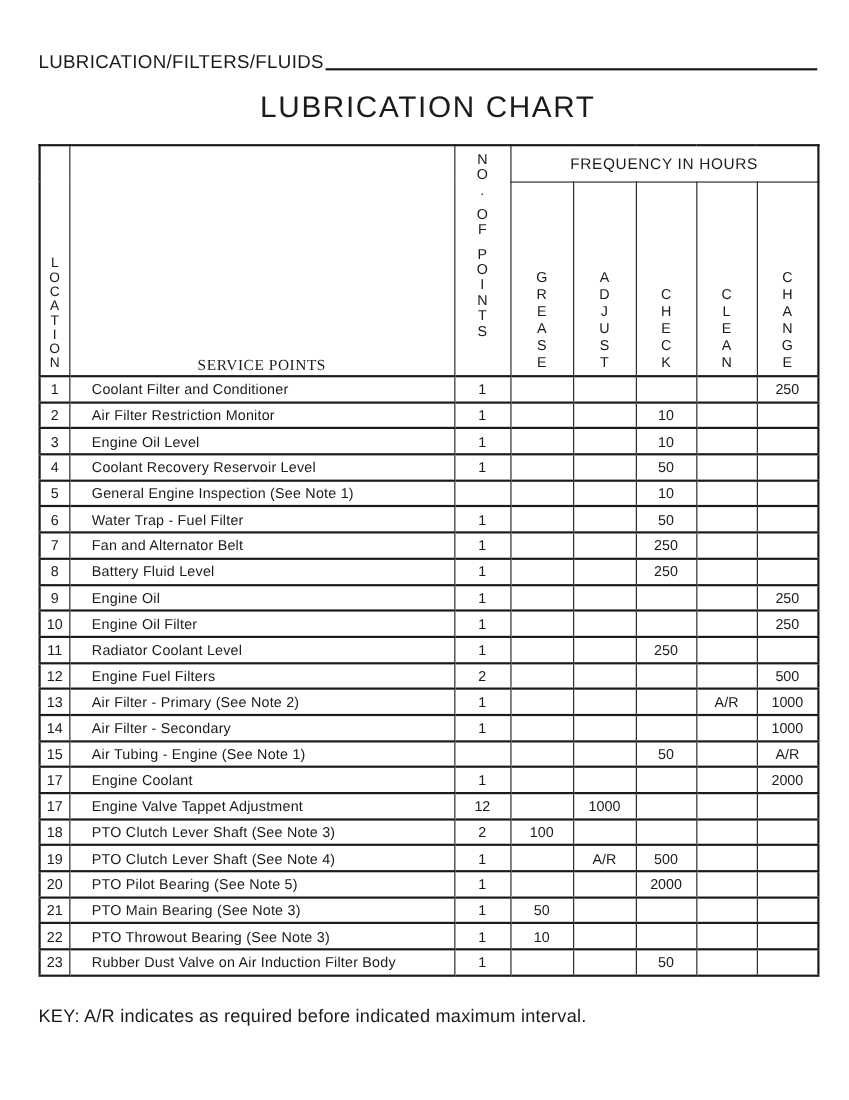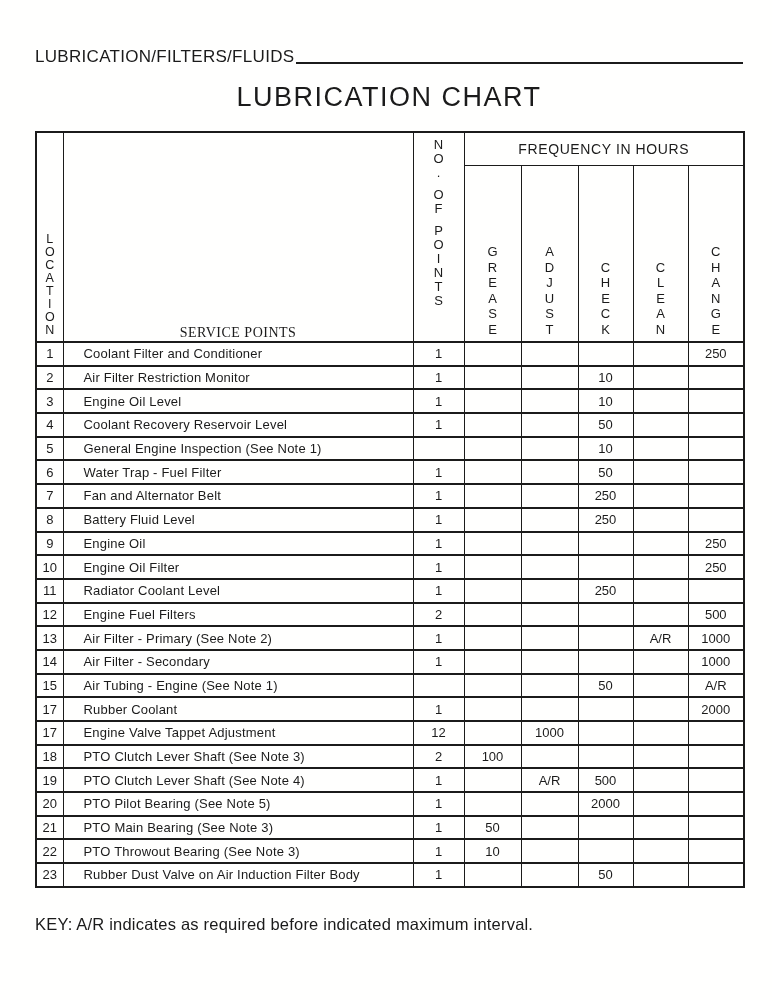--- a/index.html
+++ b/index.html
@@ -318,21 +318,21 @@
           <td class="c-sp">Air Tubing - Engine (See Note 1)</td>
           <td class="c-num"></td>
           <td class="c-num"></td>
           <td class="c-num"></td>
           <td class="c-num">50</td>
           <td class="c-num"></td>
           <td class="c-num">A/R</td>
         </tr>
         <tr>
           <td class="c-loc">17</td>
-          <td class="c-sp">Rubber Coolant</td>
+          <td class="c-sp">Engine Coolant</td>
           <td class="c-num">1</td>
           <td class="c-num"></td>
           <td class="c-num"></td>
           <td class="c-num"></td>
           <td class="c-num"></td>
           <td class="c-num">2000</td>
         </tr>
         <tr class="emph">
           <td class="c-loc">17</td>
           <td class="c-sp">Engine Valve Tappet Adjustment</td>

